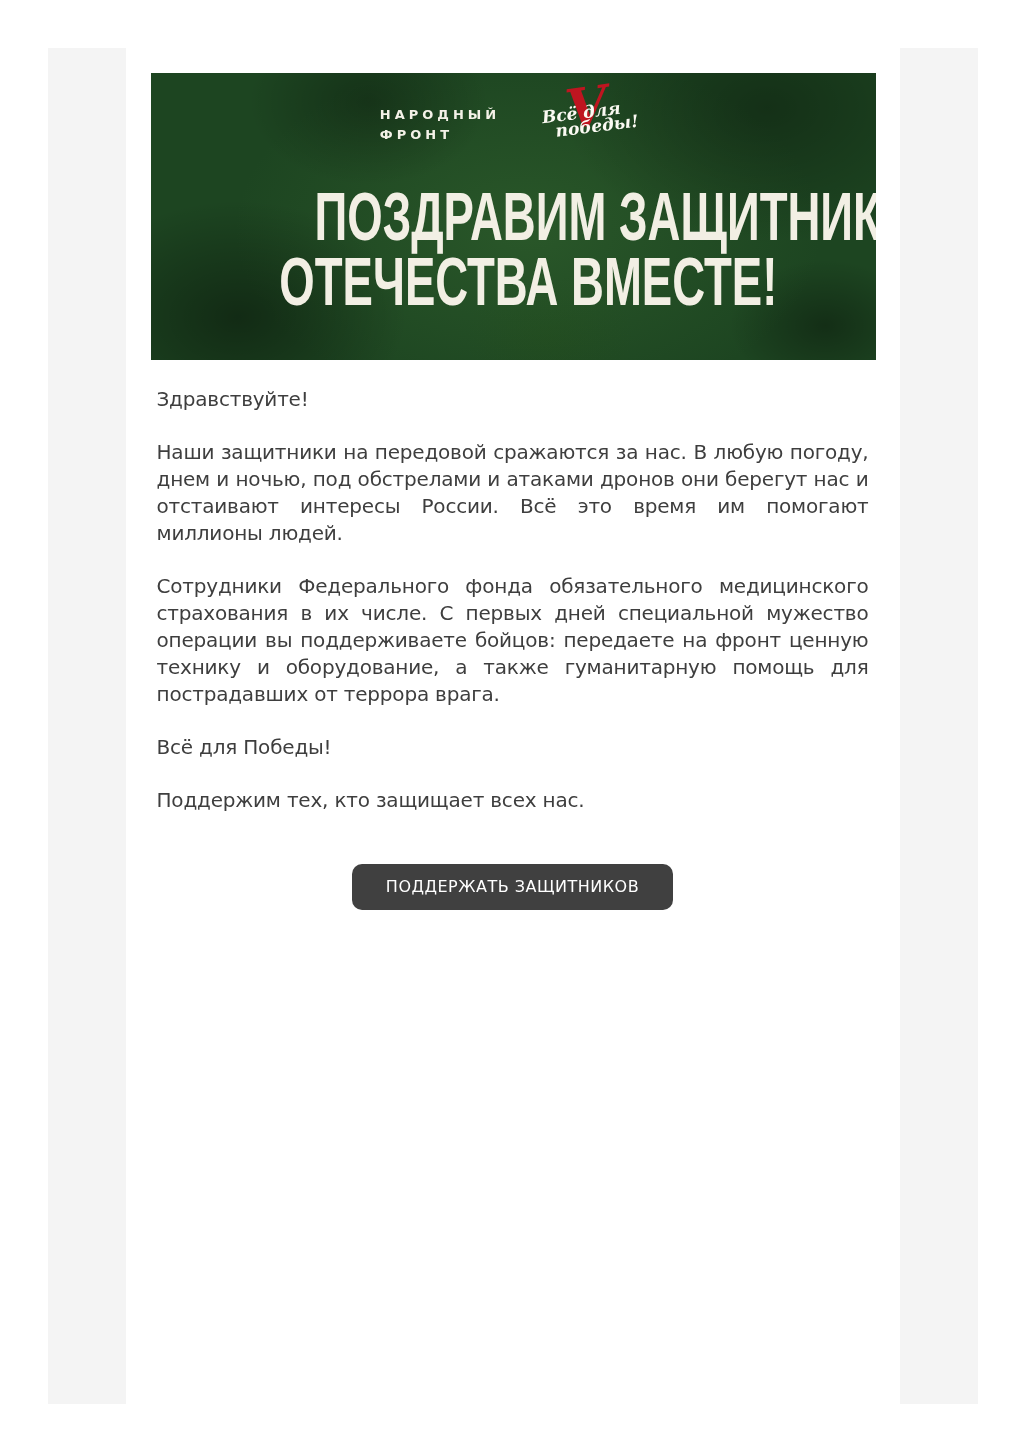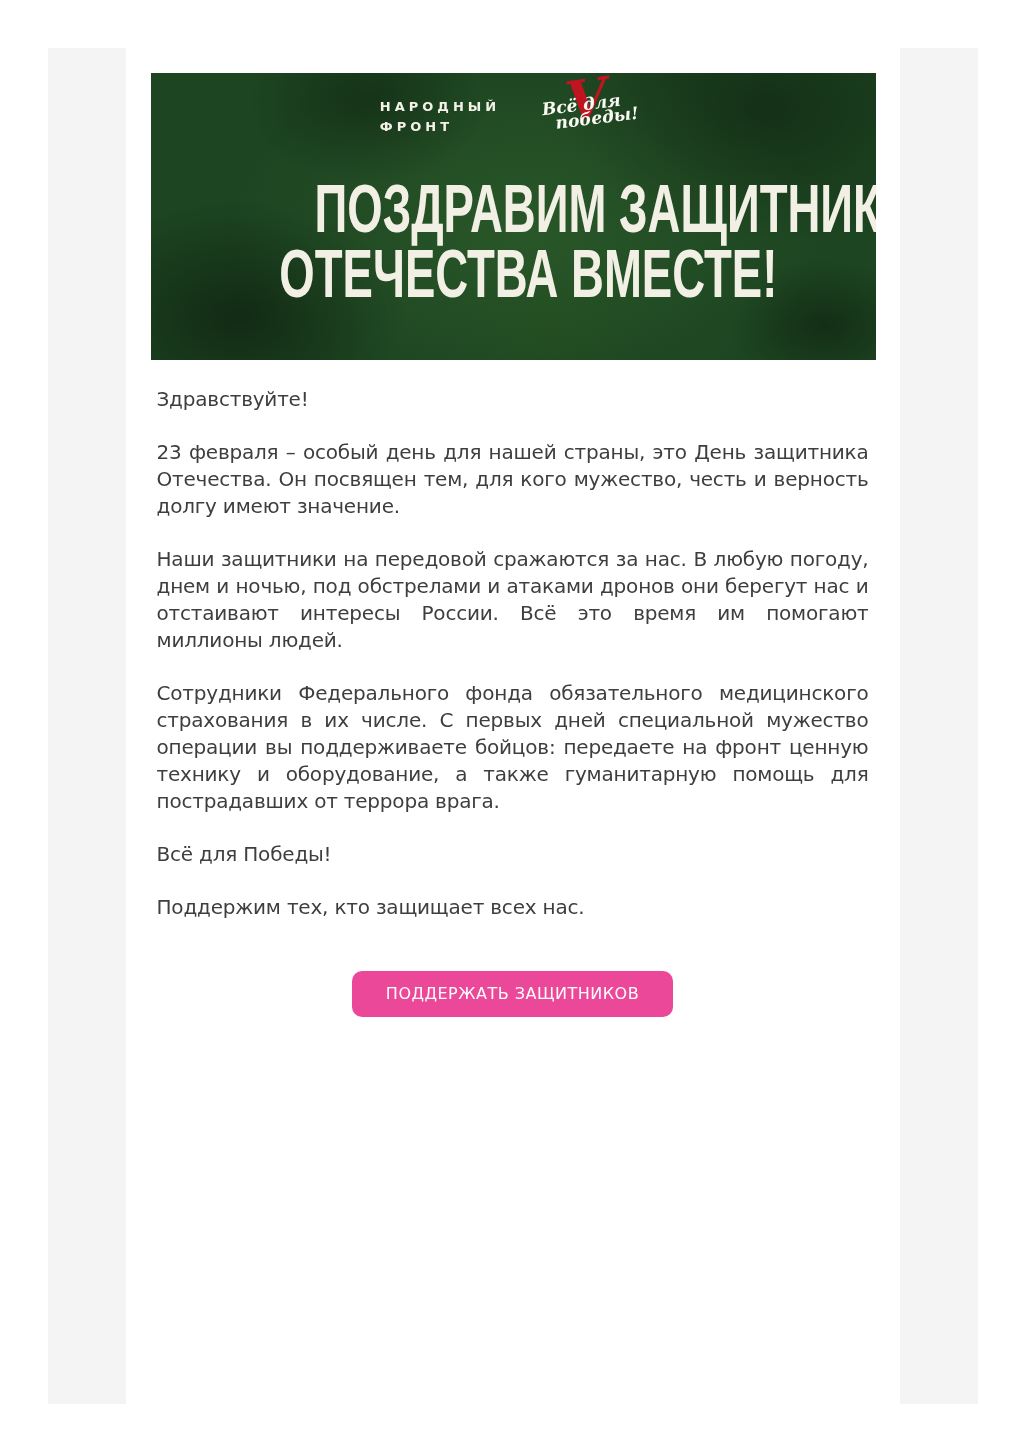--- a/index.html
+++ b/index.html
@@ -22,21 +22,21 @@
     background: #ffffff;
     box-sizing: border-box;
     padding: 25px 24px 40px 25px;
   }
   
   .banner {
     position: relative;
     width: 100%;
     height: 287px;
     box-sizing: border-box;
-    padding-top: 15px;
+    padding-top: 23px;
     margin-bottom: 1px;
     overflow: hidden;
     background-color: #1d4521;
     background-image:
       radial-gradient(ellipse 260px 180px at 12% 85%, rgba(0,0,0,0.38), transparent 65%),
       radial-gradient(ellipse 330px 220px at 85% 12%, rgba(0,0,0,0.30), transparent 62%),
       radial-gradient(ellipse 200px 140px at 30% 10%, rgba(0,0,0,0.28), transparent 60%),
       radial-gradient(ellipse 420px 260px at 52% 55%, rgba(74,134,62,0.28), transparent 70%),
       radial-gradient(ellipse 160px 110px at 93% 88%, rgba(0,0,0,0.33), transparent 60%),
       radial-gradient(ellipse 120px 90px at 55% 92%, rgba(30,70,26,0.55), transparent 70%);
@@ -108,21 +108,21 @@
     text-align: justify;
     font-size: 20px;
     line-height: 27px;
     letter-spacing: -0.2px;
     color: #3e3e3e;
   }
   
   .cta-row { text-align: center; margin-top: 50px; }
   .cta {
     display: inline-block;
-    background: #ec4899;
+    background: #404040;
     color: #ffffff;
     font-size: 16px;
     line-height: 22px;
     letter-spacing: 0.5px;
     padding: 12px 34px;
     border-radius: 10px;
     text-decoration: none;
     cursor: pointer;
   }
 </style>
@@ -147,21 +147,20 @@
         </div>
       </div>
       <div class="headline">
         <span class="hl">ПОЗДРАВИМ ЗАЩИТНИКОВ</span><br>
         <span class="hl">ОТЕЧЕСТВА ВМЕСТЕ!</span>
       </div>
     </div>
 
     <div class="content">
       <p>Здравствуйте!</p>
-      <p>23 февраля – особый день для нашей страны, это День защитника Отечества. Он посвящен тем, для кого мужество, честь и верность долгу имеют значение.</p>
       <p>Наши защитники на передовой сражаются за нас. В любую погоду, днем и ночью, под обстрелами и атаками дронов они берегут нас и отстаивают интересы России. Всё это время им помогают миллионы людей.</p>
       <p>Сотрудники Федерального фонда обязательного медицинского страхования в их числе. С первых дней специальной мужество операции вы поддерживаете бойцов: передаете на фронт ценную технику и оборудование, а также гуманитарную помощь для пострадавших от террора врага.</p>
       <p>Всё для Победы!</p>
       <p>Поддержим тех, кто защищает всех нас.</p>
 
       <div class="cta-row">
         <a class="cta">ПОДДЕРЖАТЬ ЗАЩИТНИКОВ</a>
       </div>
     </div>
 

